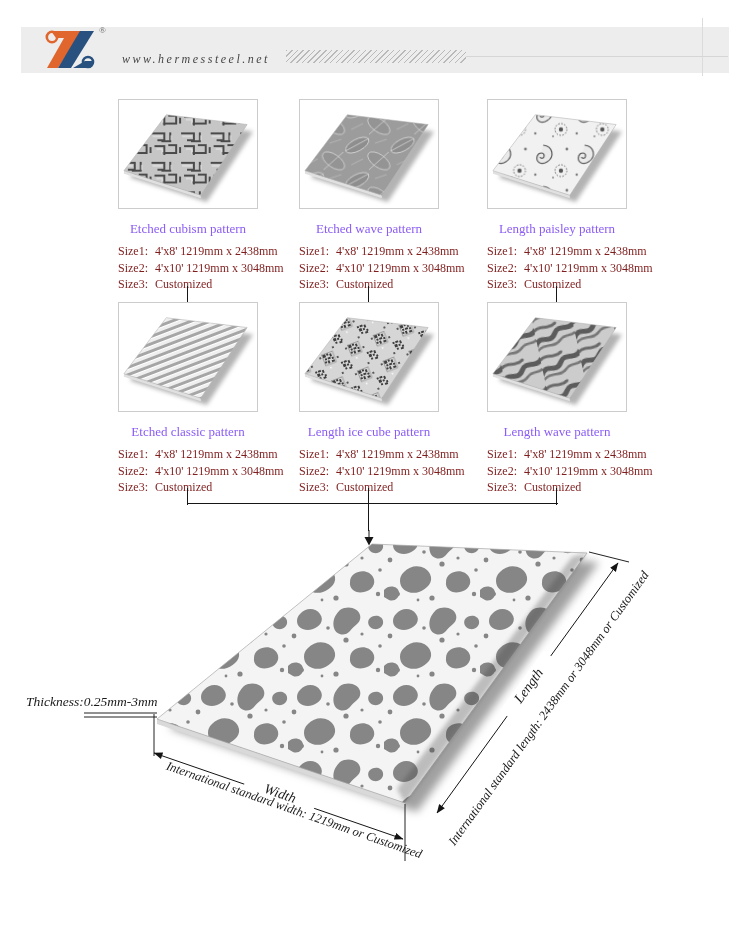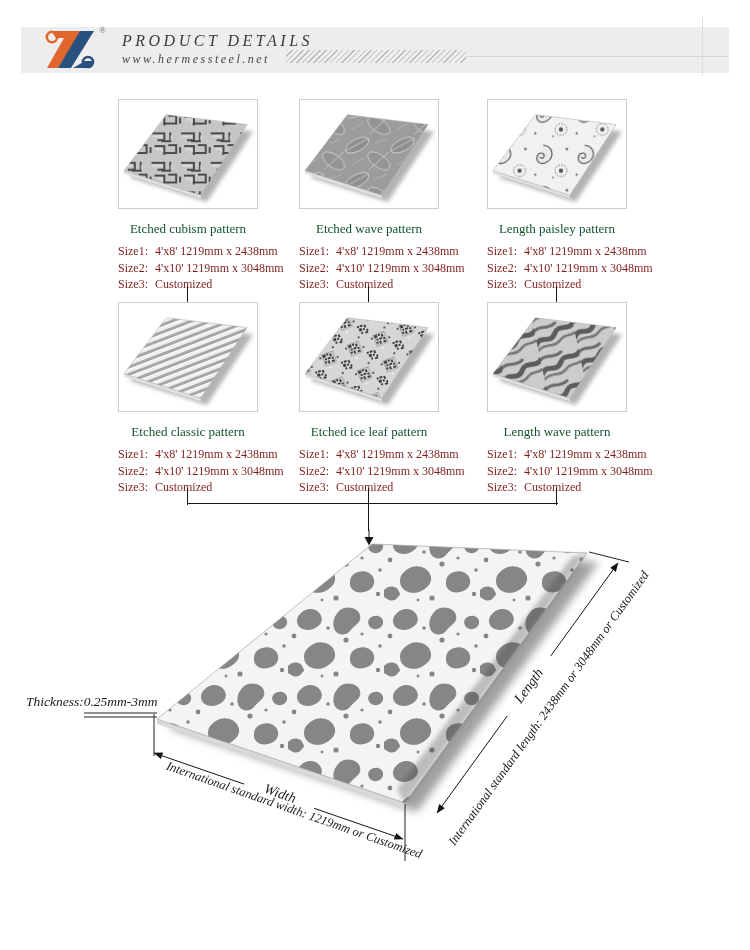--- a/index.html
+++ b/index.html
@@ -16,21 +16,21 @@
           letter-spacing:2.5px;color:#454545;white-space:nowrap;}
   .hatch{position:absolute;left:286px;top:50px;width:180px;height:13px;
          background:repeating-linear-gradient(135deg,#b9b9b9 0 1px,rgba(0,0,0,0) 1px 4px);}
   .head-hline{position:absolute;left:466px;top:56px;width:262px;height:1px;background:#d6d6d6;}
   
   .cell{position:absolute;width:178px;}
   .c1{left:118px}.c2{left:299px}.c3{left:487px}
   .r1{top:99px}.r2{top:302px}
   .pbox{width:138px;height:108px;border:1px solid #cccccc;background:#fff;}
   .pbox svg{display:block;width:138px;height:108px;}
-  .pname{width:140px;text-align:center;font-size:13px;margin-top:12px;white-space:nowrap;color:#14532d;}
+  .pname{width:140px;text-align:center;font-size:13px;margin-top:12px;white-space:nowrap;color:#8b5cf6;}
   .sizes{list-style:none;margin:6px 0 0 0;padding:0;font-size:12px;line-height:16.5px;color:#7f1d1d;}
   .sizes .lab{margin-right:7px;}
   .sizes li{white-space:nowrap;}
   .conn{position:absolute;left:69px;width:1px;background:#161616;}
   .r1 .conn{top:187px;height:16px;}
   .r2 .conn{top:186px;height:17px;}
   .hbar{position:absolute;left:188px;top:503px;width:370px;height:1px;background:#161616;}
   .drop{position:absolute;left:368px;top:503px;width:1px;height:28px;background:#161616;}
   
   .diagram{position:absolute;left:0;top:530px;width:750px;height:350px;}
@@ -179,21 +179,20 @@
 
   <svg class="logo" viewBox="0 0 53 39">
     <path d="M24 1 L38 1 L14 38 L3 38 Z" fill="#e0662e"></path>
     <path d="M7 1 L25 1 L21 8 L12 8 Z" fill="#e0662e"></path>
     <circle cx="8" cy="7" r="5.2" fill="none" stroke="#e0662e" stroke-width="2.6"></circle>
     <path d="M36 1 L50 1 L27 38 L14 38 Z" fill="#28517f"></path>
     <path d="M41 31 L50 31 L46 38 L29 38 Z" fill="#28517f"></path>
     <circle cx="44" cy="32" r="5" fill="none" stroke="#28517f" stroke-width="2.6"></circle>
   </svg>
   <span class="reg">®</span>
-  <div class="h-title">PRODUCT DETAILS</div>
   <div class="h-site">www.hermessteel.net</div>
   <div class="hatch"></div>
   <div class="head-hline"></div>
 
   <div class="cell c1 r1">
     <div class="pbox">
       <svg viewBox="0 0 140 110" preserveAspectRatio="none">
         <polygon points="11,79 54,22 136,32 89,104" fill="#9a9a9a" opacity="0.75" filter="url(#blur2)"></polygon>
         <polygon points="5,72 83,97 83,100 5,75" fill="#e0e0e0"></polygon>
         <polygon points="5,72 48,15 130,25 83,97" fill="url(#pat-cubism)" stroke="#b5b5b5" stroke-width="0.6"></polygon>
@@ -260,21 +259,21 @@
   </div>
 
   <div class="cell c2 r2">
     <div class="pbox">
       <svg viewBox="0 0 140 110" preserveAspectRatio="none">
         <polygon points="11,79 54,22 136,32 89,104" fill="#9a9a9a" opacity="0.75" filter="url(#blur2)"></polygon>
         <polygon points="5,72 83,97 83,100 5,75" fill="#e0e0e0"></polygon>
         <polygon points="5,72 48,15 130,25 83,97" fill="url(#pat-ice-cube)" stroke="#b5b5b5" stroke-width="0.6"></polygon>
       </svg>
     </div>
-    <div class="pname">Etched ice leaf pattern</div>
+    <div class="pname">Length ice cube pattern</div>
     <ul class="sizes">
       <li><span class="lab">Size1:</span><span>4'x8' 1219mm x 2438mm</span></li>
       <li><span class="lab">Size2:</span><span>4'x10' 1219mm x 3048mm</span></li>
       <li><span class="lab">Size3:</span><span>Customized</span></li>
     </ul>
     <div class="conn"></div>
   </div>
 
   <div class="cell c3 r2">
     <div class="pbox">

